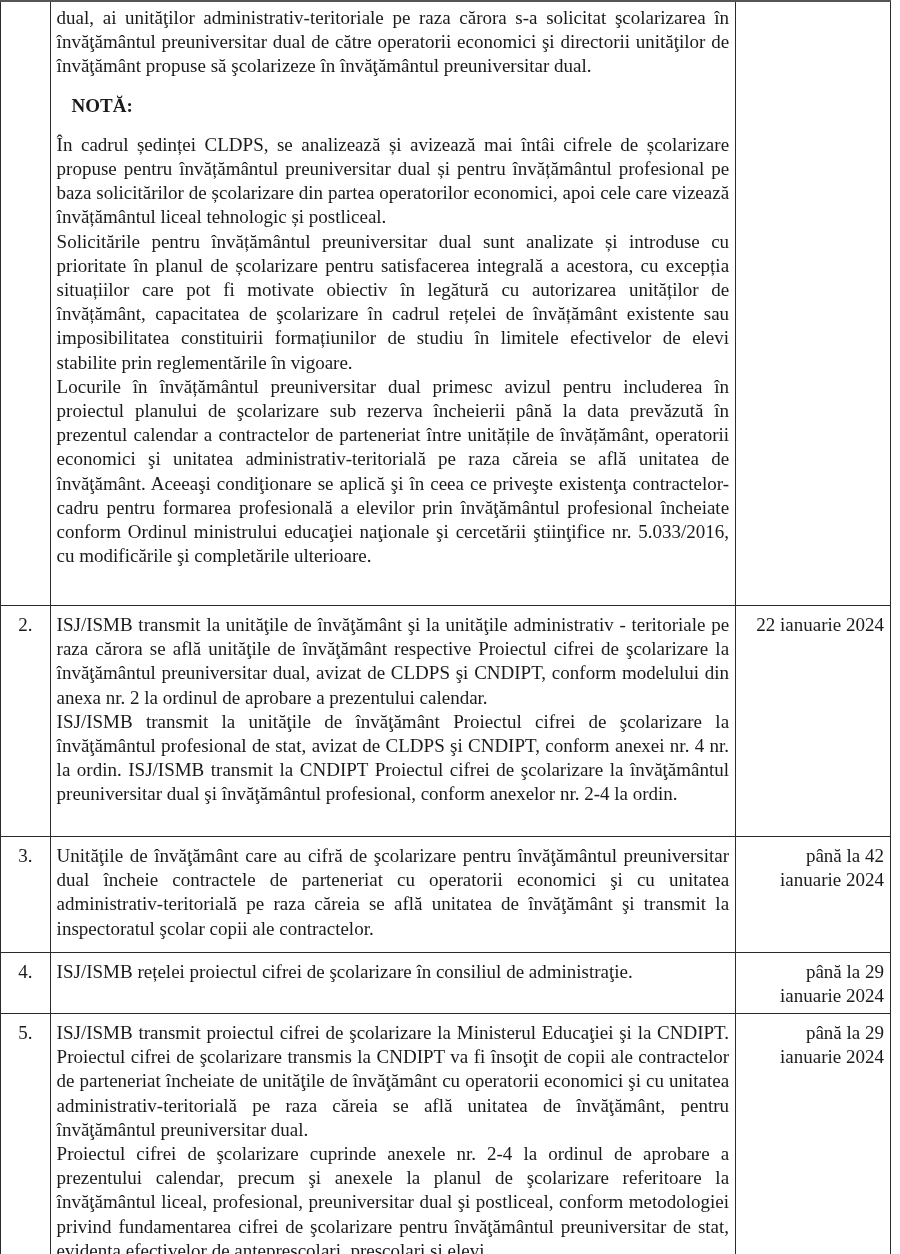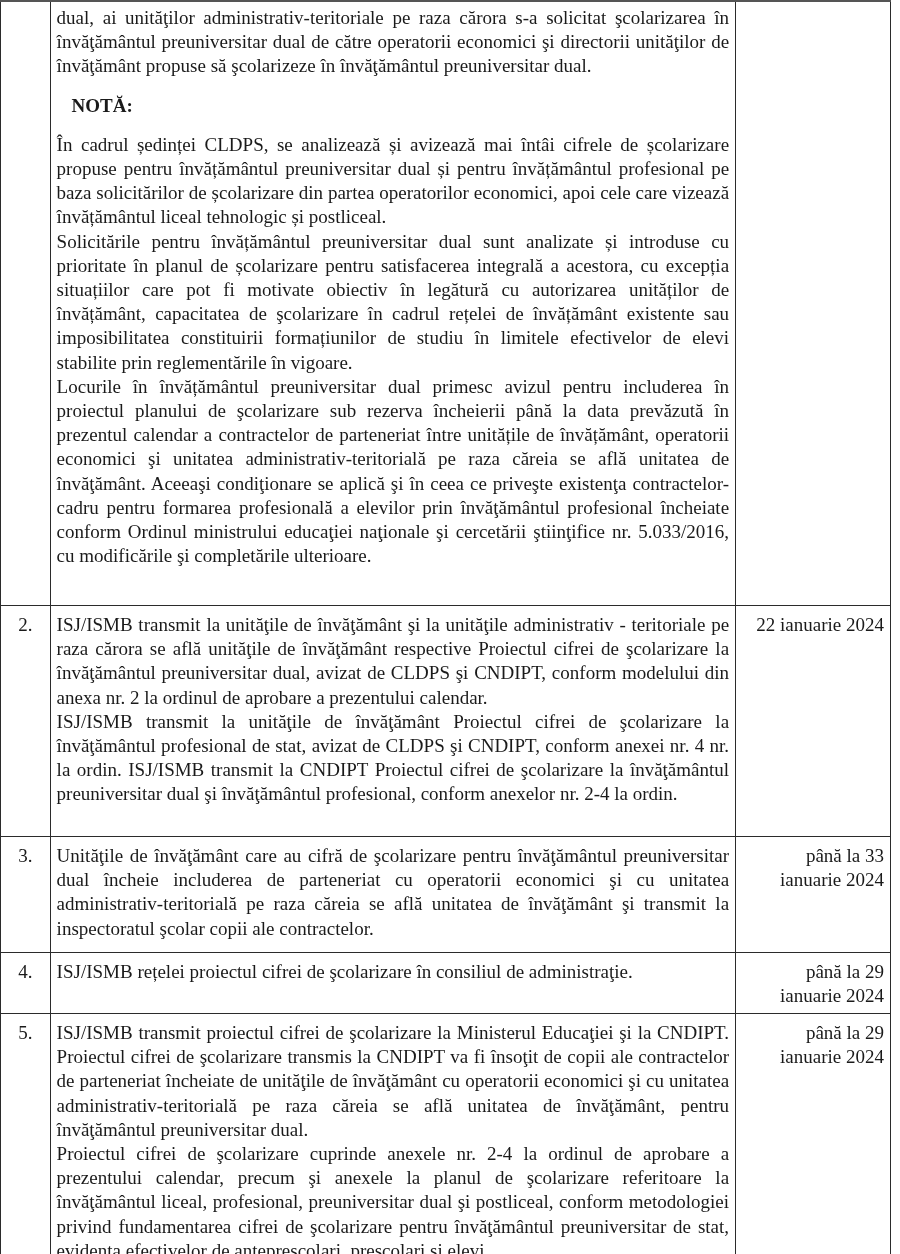--- a/index.html
+++ b/index.html
@@ -56,24 +56,24 @@
         <p class="para">ISJ/ISMB transmit la unităţile de învăţământ Proiectul cifrei de şcolarizare la învăţământul profesional de stat, avizat de CLDPS şi CNDIPT, conform anexei nr. 4 nr. la ordin. ISJ/ISMB transmit la CNDIPT Proiectul cifrei de şcolarizare la învăţământul preuniversitar dual şi învăţământul profesional, conform anexelor nr. 2-4 la ordin.</p>
       </td>
       <td class="c-date">
         <span class="date-line">22 ianuarie 2024</span>
       </td>
     </tr>
 
     <tr class="row3">
       <td class="c-num">3.</td>
       <td class="c-text">
-        <p class="para">Unităţile de învăţământ care au cifră de şcolarizare pentru învăţământul preuniversitar dual încheie includerea de parteneriat cu operatorii economici şi cu unitatea administrativ-teritorială pe raza căreia se află unitatea de învăţământ şi transmit la inspectoratul şcolar copii ale contractelor.</p>
+        <p class="para">Unităţile de învăţământ care au cifră de şcolarizare pentru învăţământul preuniversitar dual încheie contractele de parteneriat cu operatorii economici şi cu unitatea administrativ-teritorială pe raza căreia se află unitatea de învăţământ şi transmit la inspectoratul şcolar copii ale contractelor.</p>
       </td>
       <td class="c-date">
-        <span class="date-line">până la 33</span>
+        <span class="date-line">până la 42</span>
         <span class="date-line">ianuarie 2024</span>
       </td>
     </tr>
 
     <tr class="row4">
       <td class="c-num">4.</td>
       <td class="c-text">
         <p class="para">ISJ/ISMB rețelei proiectul cifrei de şcolarizare în consiliul de administraţie.</p>
       </td>
       <td class="c-date">

